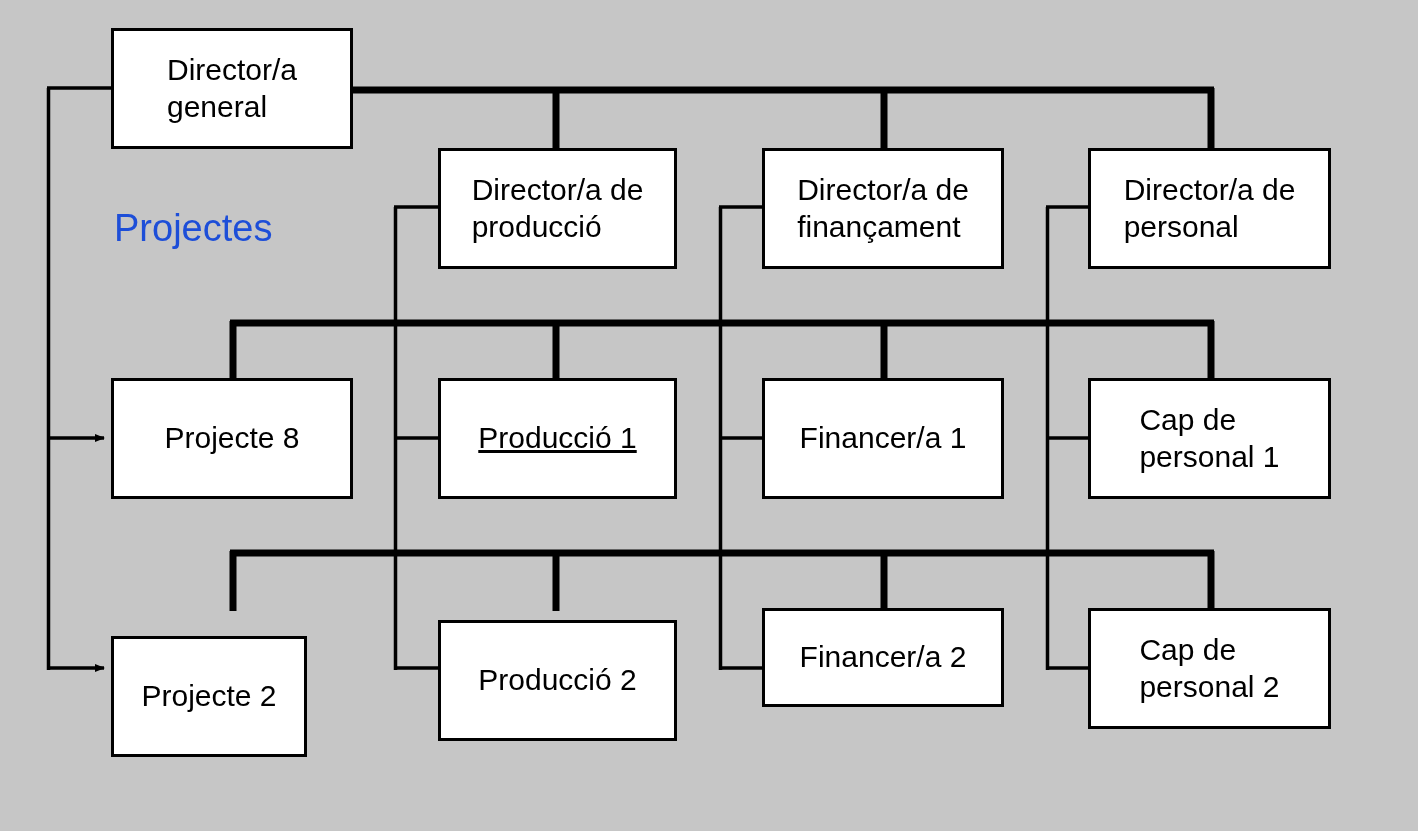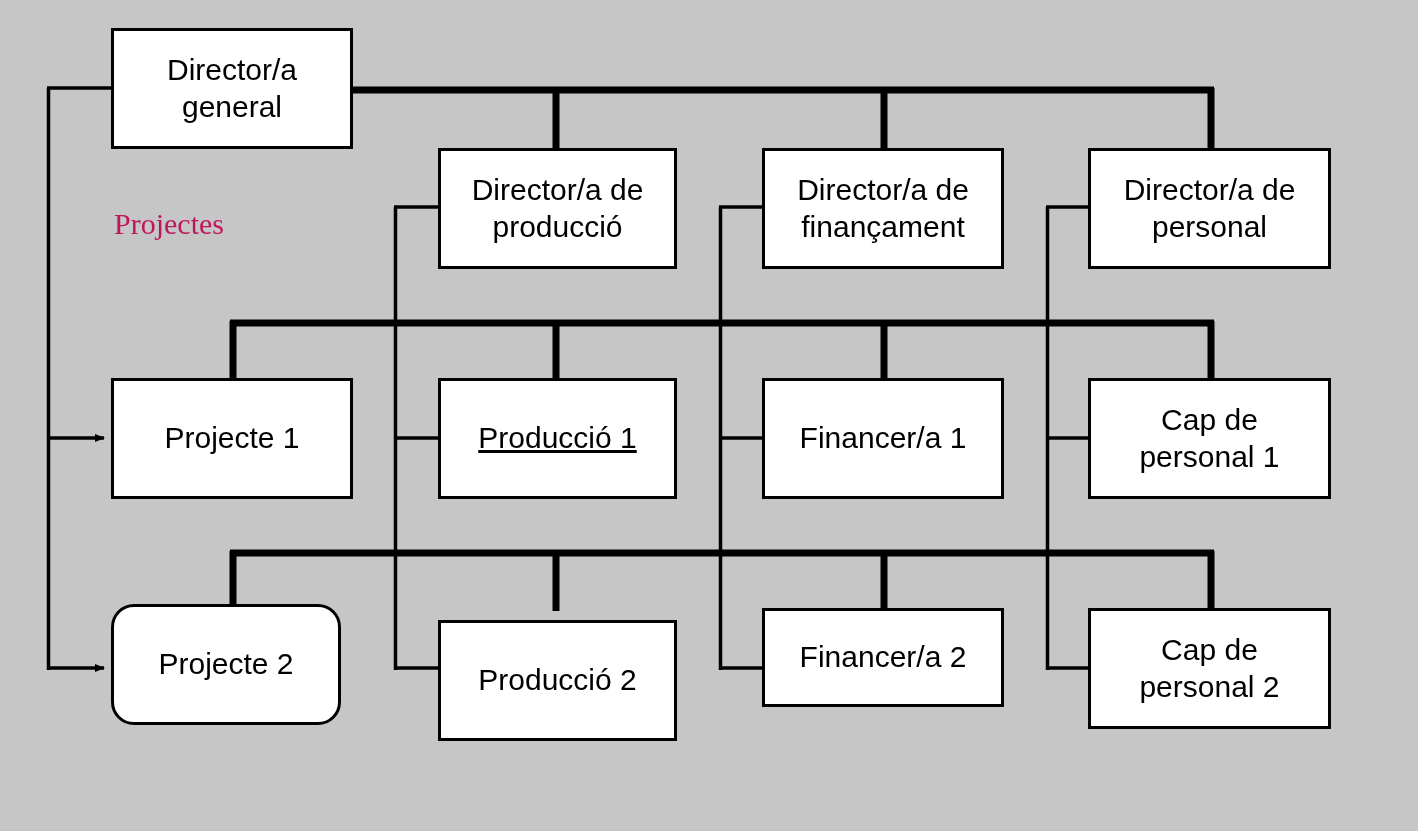--- a/index.html
+++ b/index.html
@@ -28,33 +28,32 @@
     display: block;
   }
   .node-box {
     position: absolute;
     box-sizing: border-box;
     background: #ffffff;
     border: 3px solid #000000;
     display: flex;
     align-items: center;
     justify-content: center;
-    text-align: center;
     line-height: 1.22;
     font-size: 30px;
     color: #000000;
     font-family: "Liberation Sans", sans-serif;
     white-space: pre-line;
     z-index: 5;
   }
   .section-label {
     position: absolute;
-    font-size: 30px;
-    color: #be185d;
-    font-family: Liberation Serif, serif;
+    font-size: 38px;
+    color: #1d4ed8;
+    font-family: Liberation Sans, sans-serif;
     white-space: nowrap;
     z-index: 4;
   }
 </style>
 </head>
 <body>
 
 <div id="chart-root">
 
   <svg id="chart-svg" viewBox="0 0 1418 831" xmlns="http://www.w3.org/2000/svg">
@@ -125,30 +124,30 @@
 
   <div class="node-box" style="left:438px; top:148px; width:239px; height:121px;">Director/a de
 producció</div>
 
   <div class="node-box" style="left:762px; top:148px; width:242px; height:121px;">Director/a de
 finançament</div>
 
   <div class="node-box" style="left:1088px; top:148px; width:243px; height:121px;">Director/a de
 personal</div>
 
-  <div class="node-box" style="left:111px; top:378px; width:242px; height:121px;">Projecte 1</div>
+  <div class="node-box" style="left:111px; top:378px; width:242px; height:121px;">Projecte 8</div>
 
   <div class="node-box" style="left:438px; top:378px; width:239px; height:121px;text-decoration:underline;">Producció 1</div>
 
   <div class="node-box" style="left:762px; top:378px; width:242px; height:121px;">Financer/a 1</div>
 
   <div class="node-box" style="left:1088px; top:378px; width:243px; height:121px;">Cap de
 personal 1</div>
 
-  <div class="node-box" style="left:111px; top:604px; width:230px; height:121px;border-radius:23px;">Projecte 2</div>
+  <div class="node-box" style="left:111px; top:636px; width:196px; height:121px;">Projecte 2</div>
 
   <div class="node-box" style="left:438px; top:608px; width:239px; height:121px;margin-top:12px;">Producció 2</div>
 
   <div class="node-box" style="left:762px; top:608px; width:242px; height:99px;">Financer/a 2</div>
 
   <div class="node-box" style="left:1088px; top:608px; width:243px; height:121px;">Cap de
 personal 2</div>
 
 </div>
 

